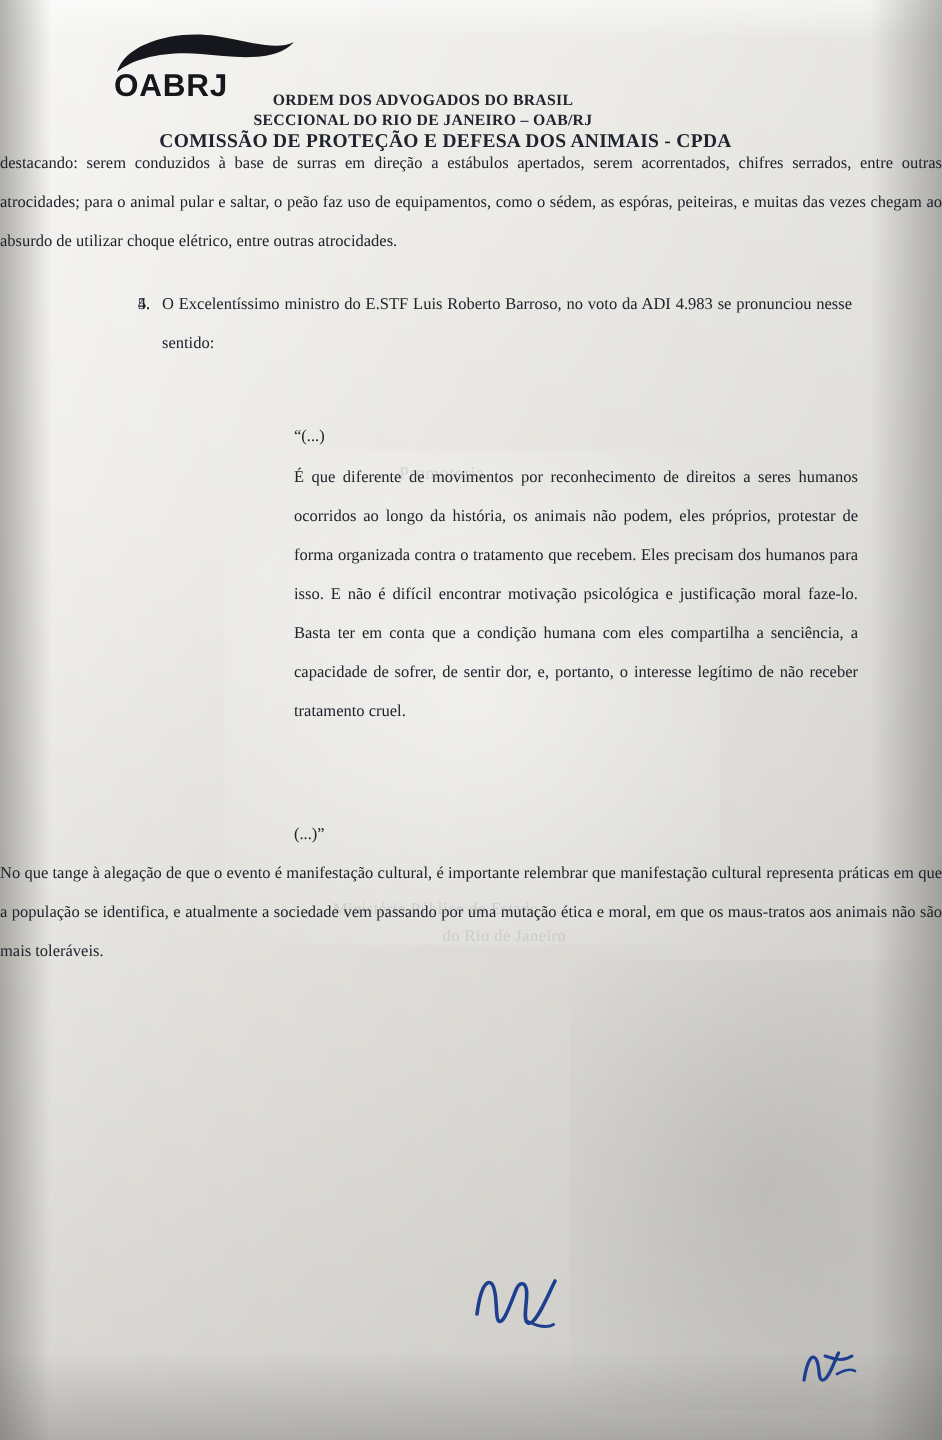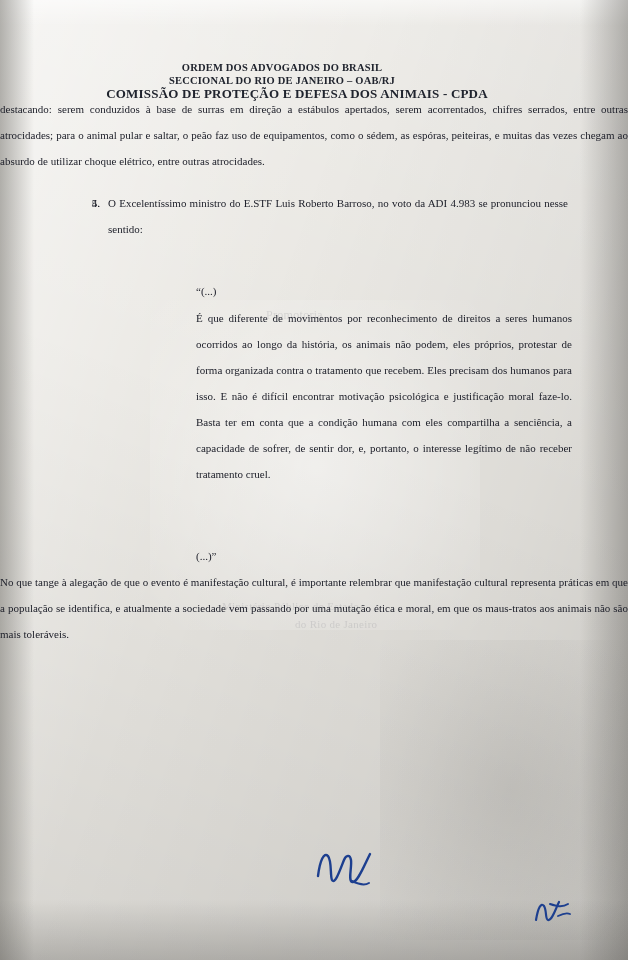--- a/index.html
+++ b/index.html
@@ -165,20 +165,26 @@
 
 <div class="page">
 
   <div class="shade top-edge"></div>
   <div class="shade left-edge"></div>
   <div class="shade right-edge"></div>
   <div class="shade bottom-edge"></div>
   <div class="shade blob1"></div>
   <div class="shade blob2"></div>
 
+  <div class="logo">
+    <svg width="128" height="48" viewBox="0 0 128 48">
+      <path d="M6 30 C12 10, 46 2, 72 6 C96 10, 112 16, 124 10 C112 24, 84 20, 62 18 C40 16, 18 20, 6 30 Z" fill="#15171d"></path>
+      <text x="4" y="46" font-family="Liberation Sans, sans-serif" font-size="21" font-weight="bold" fill="#15171d" letter-spacing="0.5">OABRJ</text>
+    </svg>
+  </div>
 
   <div class="header">
     <div class="h1">ORDEM DOS ADVOGADOS DO BRASIL</div>
     <div class="h2">SECCIONAL DO RIO DE JANEIRO – OAB/RJ</div>
     <div class="h3">COMISSÃO DE PROTEÇÃO E DEFESA DOS ANIMAIS - CPDA</div>
   </div>
 
   <div class="ghost" style="left:266px; top:308px;">Promotoria</div>
   <div class="ghost" style="left:222px; top:600px; font-size:11px;">Ministério Público do Estado</div>
   <div class="ghost" style="left:262px; top:618px; font-size:11px;margin-left:33px;">do Rio de Janeiro</div>

